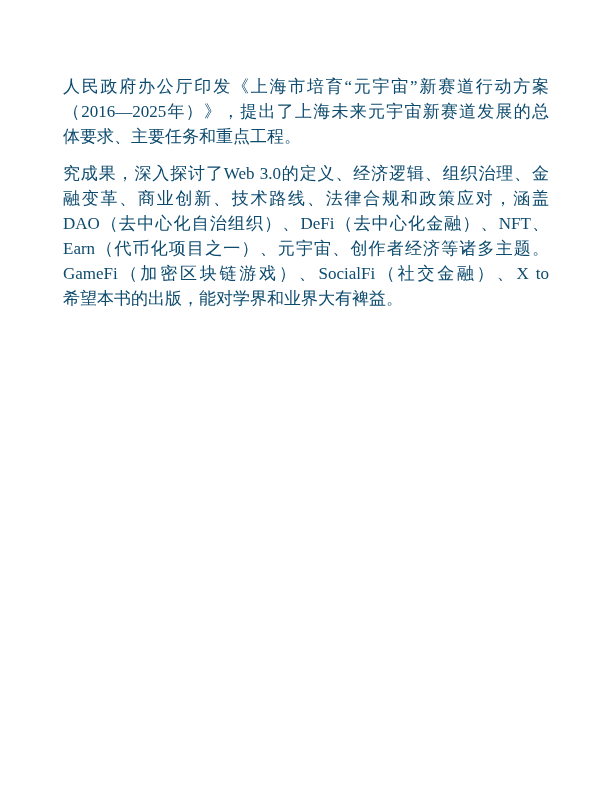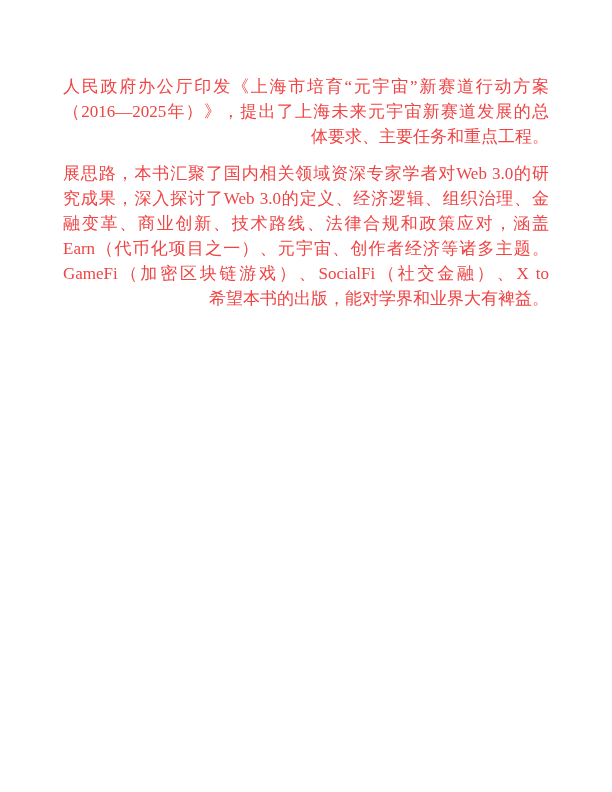--- a/index.html
+++ b/index.html
@@ -27,47 +27,47 @@
   .para {
     margin: 0;
     padding: 0;
   }
   .para + .para {
     margin-top: 12px;
   }
   .line {
     display: block;
     white-space: nowrap;
-    text-align: right;
+    text-align: left;
   }
   
   .line.j {
     text-align: justify;
     text-align-last: justify;
   }
   
   .line.indent {
     text-indent: 2em;
   }
 </style>
 </head>
 <body>
 
 <div class="page" style="background: rgb(255, 255, 255);">
-  <div class="text-block" style="color: #ef4444;">
+  <div class="text-block" style="color: #0c4a6e;">
 
     <div class="para">
       <span class="line j">人民政府办公厅印发《上海市培育“元宇宙”新赛道行动方案</span>
       <span class="line j">（2016—2025年）》，提出了上海未来元宇宙新赛道发展的总</span>
       <span class="line">体要求、主要任务和重点工程。</span>
     </div>
 
     <div class="para">
-      <span class="line j">展思路，本书汇聚了国内相关领域资深专家学者对Web 3.0的研</span>
       <span class="line j">究成果，深入探讨了Web 3.0的定义、经济逻辑、组织治理、金</span>
       <span class="line j">融变革、商业创新、技术路线、法律合规和政策应对，涵盖</span>
+      <span class="line j">DAO（去中心化自治组织）、DeFi（去中心化金融）、NFT、</span>
       <span class="line j">Earn（代币化项目之一）、元宇宙、创作者经济等诸多主题。</span>
       <span class="line j">GameFi（加密区块链游戏）、SocialFi（社交金融）、X to</span>
       <span class="line">希望本书的出版，能对学界和业界大有裨益。</span>
     </div>
 
   </div>
 </div>
 
 </body></html>

